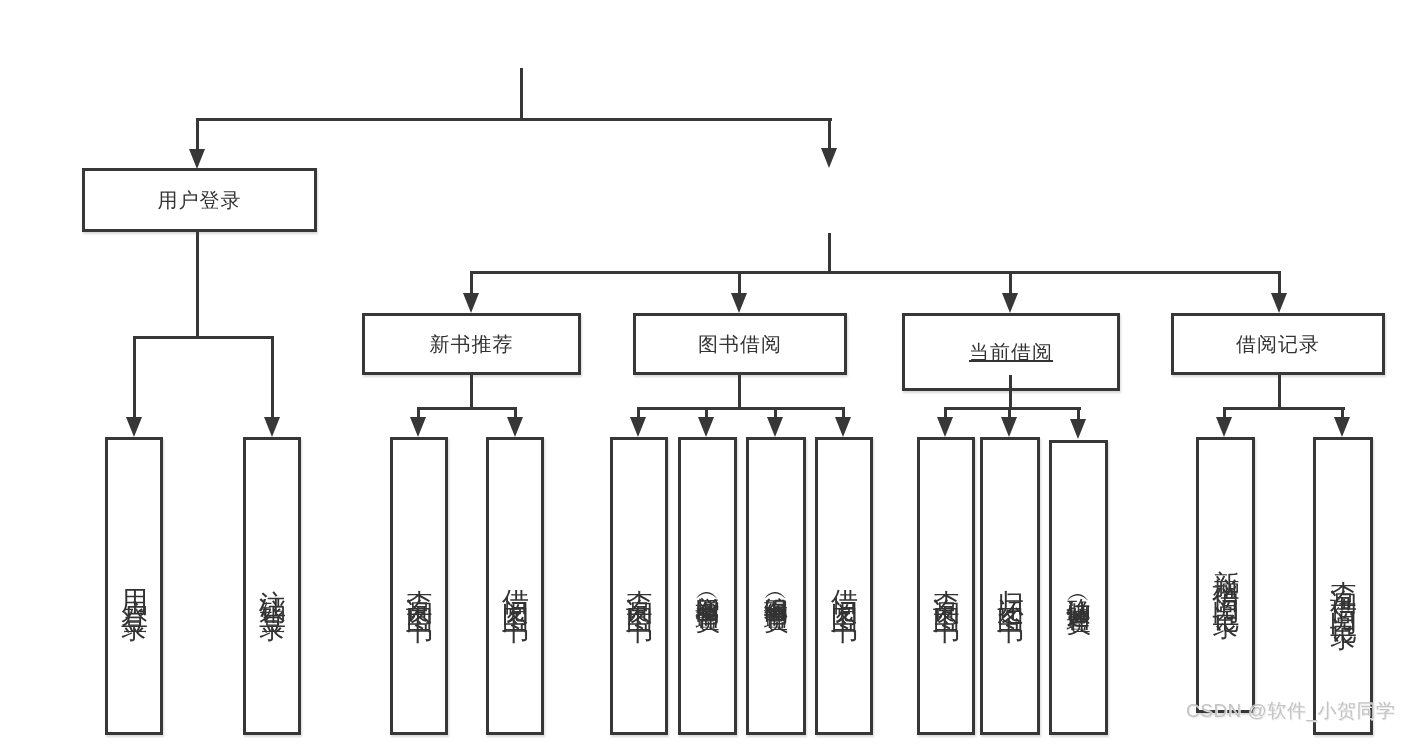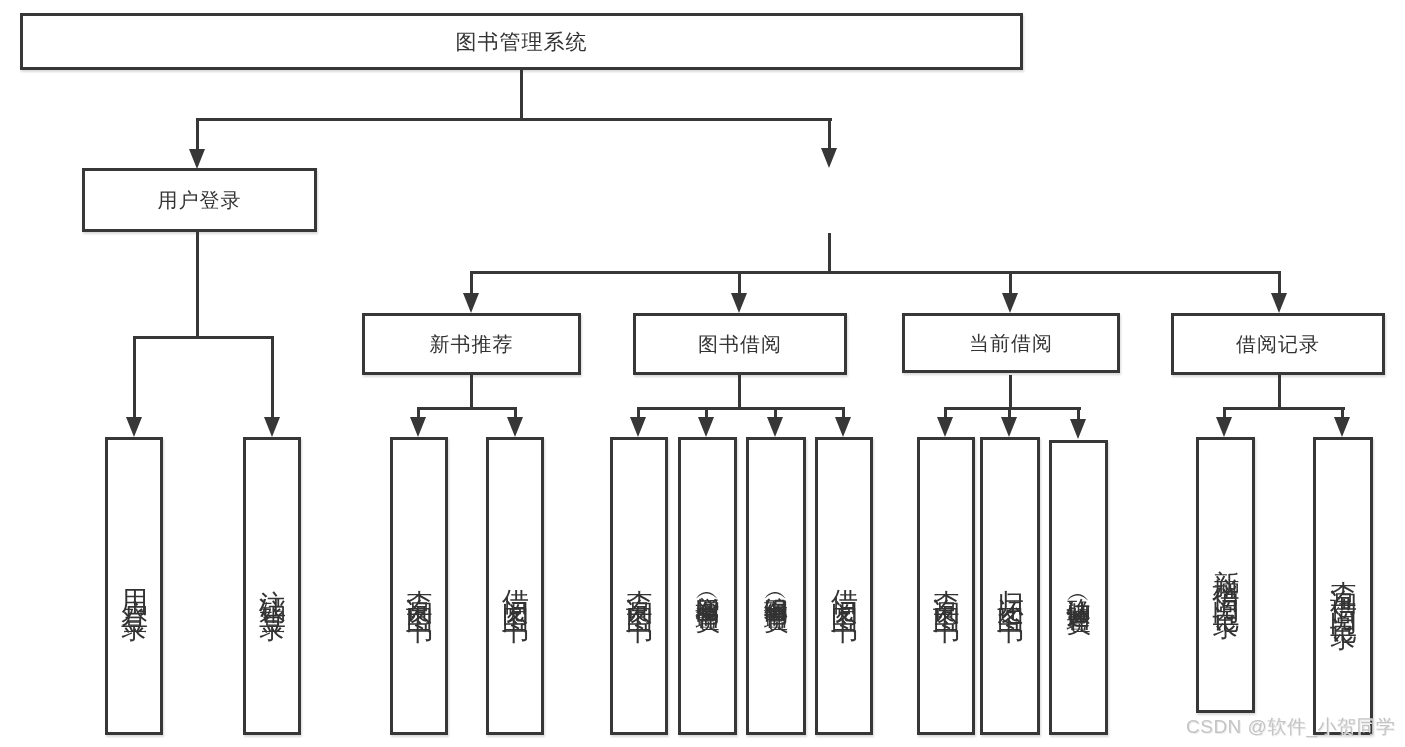--- a/index.html
+++ b/index.html
@@ -35,37 +35,34 @@
   .hl { position:absolute; height:3px; background:#373737; }
   .vl { position:absolute; width:3px; background:#373737; }
   .arr {
     position:absolute; width:0; height:0;
     border-left:8px solid transparent;
     border-right:8px solid transparent;
     border-top:20px solid #373737;
   }
   .watermark {
     position:absolute;
-    left:1186px; top:714px;
+    left:1186px; top:698px;
     font-size:19px;
     color:#c4c4c4;
     letter-spacing:0.5px;
     z-index:5;
     text-shadow:1px 1px 0 #ececec;
     white-space:nowrap;
   }
 </style>
 </head>
 <body>
 
 <div id="canvas">
 
-  <div class="box hbox title" style="left:20px; top:13px; width:1003px; height:57px;">
-    <span>图书管理系统</span>
-  </div>
 
   <div class="vl" style="left:520px; top:68px; height:50px;"></div>
   <div class="hl" style="left:196px; top:118px; width:636px;"></div>
   <div class="vl" style="left:196px; top:118px; height:32px;"></div>
   <div class="arr" style="left:189px; top:149px;"></div>
   <div class="vl" style="left:828px; top:118px; height:31px;"></div>
   <div class="arr" style="left:821px; top:148px;"></div>
 
   <div class="box hbox" style="left:82px; top:168px; width:235px; height:64px;">
     <span>用户登录</span>
@@ -88,21 +85,21 @@
   <div class="arr" style="left:1002px; top:293px;"></div>
   <div class="vl" style="left:1278px; top:271px; height:23px;"></div>
   <div class="arr" style="left:1271px; top:293px;"></div>
 
   <div class="box hbox" style="left:362px; top:313px; width:219px; height:62px;">
     <span>新书推荐</span>
   </div>
   <div class="box hbox" style="left:633px; top:313px; width:214px; height:62px;">
     <span>图书借阅</span>
   </div>
-  <div class="box hbox" style="left:902px; top:313px; width:218px; height:60px;">
+  <div class="box hbox" style="left:902px; top:313px; width:218px; height:78px;text-decoration:underline;">
     <span>当前借阅</span>
   </div>
   <div class="box hbox" style="left:1171px; top:313px; width:214px; height:62px;">
     <span>借阅记录</span>
   </div>
 
   <div class="vl" style="left:470px; top:375px; height:32px;"></div>
   <div class="hl" style="left:417px; top:407px; width:100px;"></div>
   <div class="vl" style="left:417px; top:407px; height:12px;"></div>
   <div class="arr" style="left:410px; top:417px;"></div>

